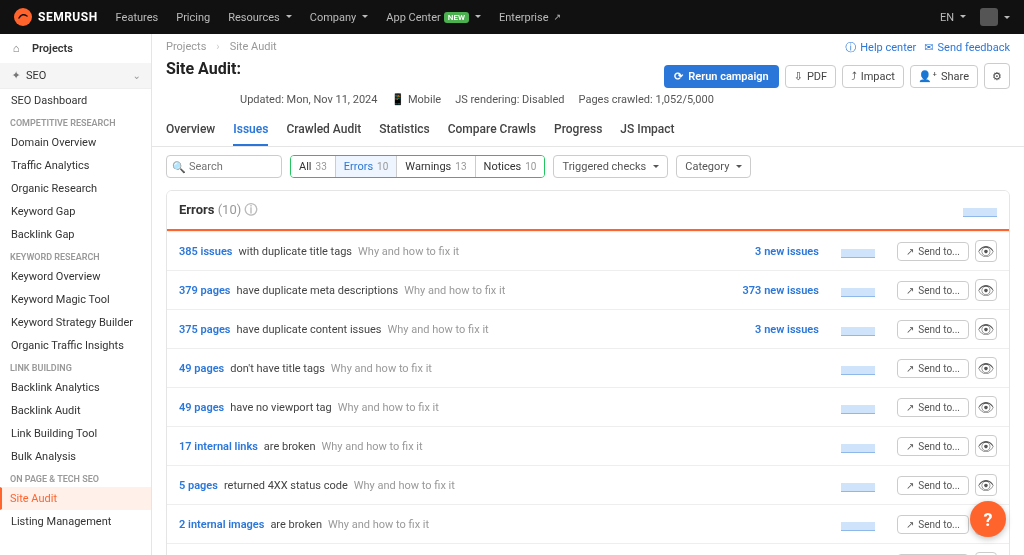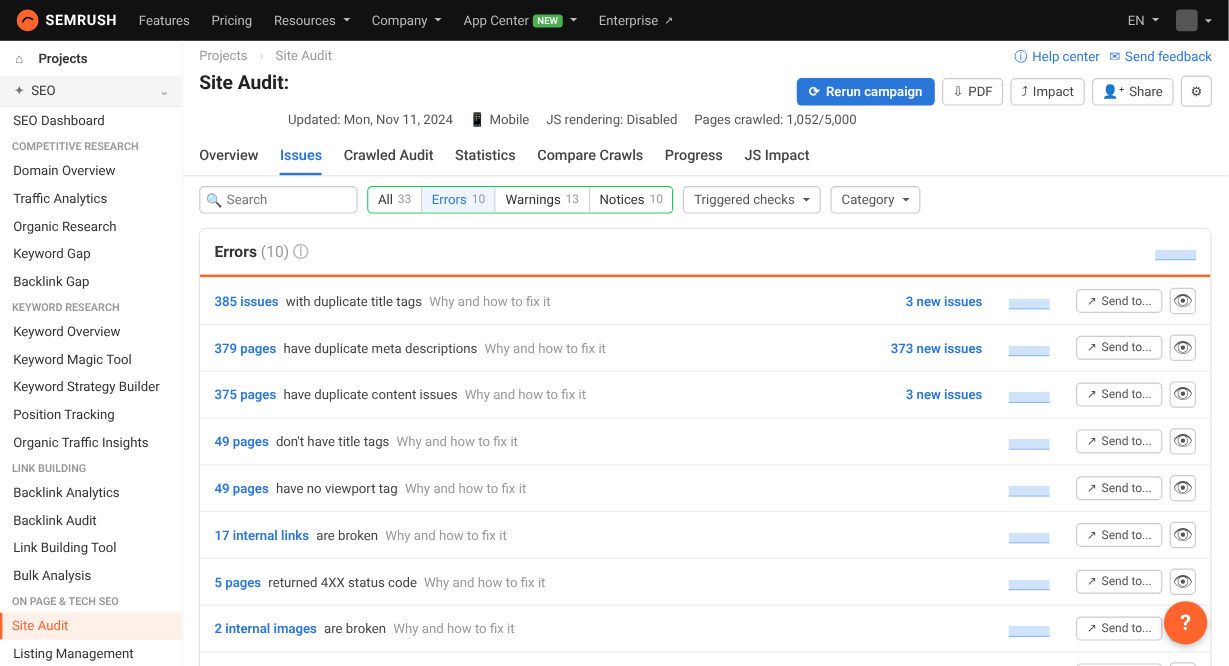--- a/index.html
+++ b/index.html
@@ -45,21 +45,21 @@
 
   .meta-row { padding:4px 14px 8px; display:flex; gap:14px; align-items:center; font-size:11px; color:#555;}
   .meta-row .lbl { color:#555;}
 
   .tabs { display:flex; gap:18px; padding:0 14px; border-bottom:1px solid #e5e5e5; font-size:12px;}
   .tab { padding:8px 0; color:#444; cursor:pointer; font-weight:500;}
   .tab.active { color:#2b77d9; border-bottom:2px solid #2b77d9; font-weight:600;}
 
   .filters { display:flex; gap:8px; align-items:center; padding:8px 14px; font-size:11px;}
   .search { position:relative;}
-  .search input { border:1px solid #ccc; border-radius:4px; padding:4px 6px 4px 22px; width:132px; font-size:11px;}
+  .search input { border:1px solid #ccc; border-radius:4px; padding:4px 6px 4px 22px; width:116px; font-size:11px;}
   .search .sicon { position:absolute; left:6px; top:50%; transform:translateY(-50%); color:#999;}
   .pill-group { display:flex; border:1px solid #22c55e; border-radius:4px; overflow:hidden;}
   .pill { padding:4px 8px; border-right:1px solid #ccc; display:flex; gap:4px; align-items:center; cursor:pointer; background:#fff;}
   .pill:last-child { border-right:none;}
   .pill .count { color:#999; font-size:10px;}
   .pill.sel { background:#eef5fe; color:#2b77d9;}
   .dropdown { padding:4px 8px; border:1px solid #ccc; border-radius:4px; display:flex; align-items:center; gap:4px; color:#555; cursor:pointer;}
 
   .table-wrap { flex:1; overflow-y:auto; padding:4px 14px 14px;}
   .table { border:1px solid #e5e5e5; border-radius:6px; overflow:hidden;}
@@ -125,21 +125,20 @@
         <div class="side-heading">COMPETITIVE RESEARCH</div>
         <div class="side-item">Domain Overview</div>
         <div class="side-item">Traffic Analytics</div>
         <div class="side-item">Organic Research</div>
         <div class="side-item">Keyword Gap</div>
         <div class="side-item">Backlink Gap</div>
         <div class="side-heading">KEYWORD RESEARCH</div>
         <div class="side-item">Keyword Overview</div>
         <div class="side-item">Keyword Magic Tool</div>
         <div class="side-item">Keyword Strategy Builder</div>
-        <div class="side-item">Position Tracking</div>
         <div class="side-item">Organic Traffic Insights</div>
         <div class="side-heading">LINK BUILDING</div>
         <div class="side-item">Backlink Analytics</div>
         <div class="side-item">Backlink Audit</div>
         <div class="side-item">Link Building Tool</div>
         <div class="side-item">Bulk Analysis</div>
         <div class="side-heading">ON PAGE &amp; TECH SEO</div>
         <div class="side-item active">Site Audit</div>
         <div class="side-item">Listing Management</div>
       </div>

